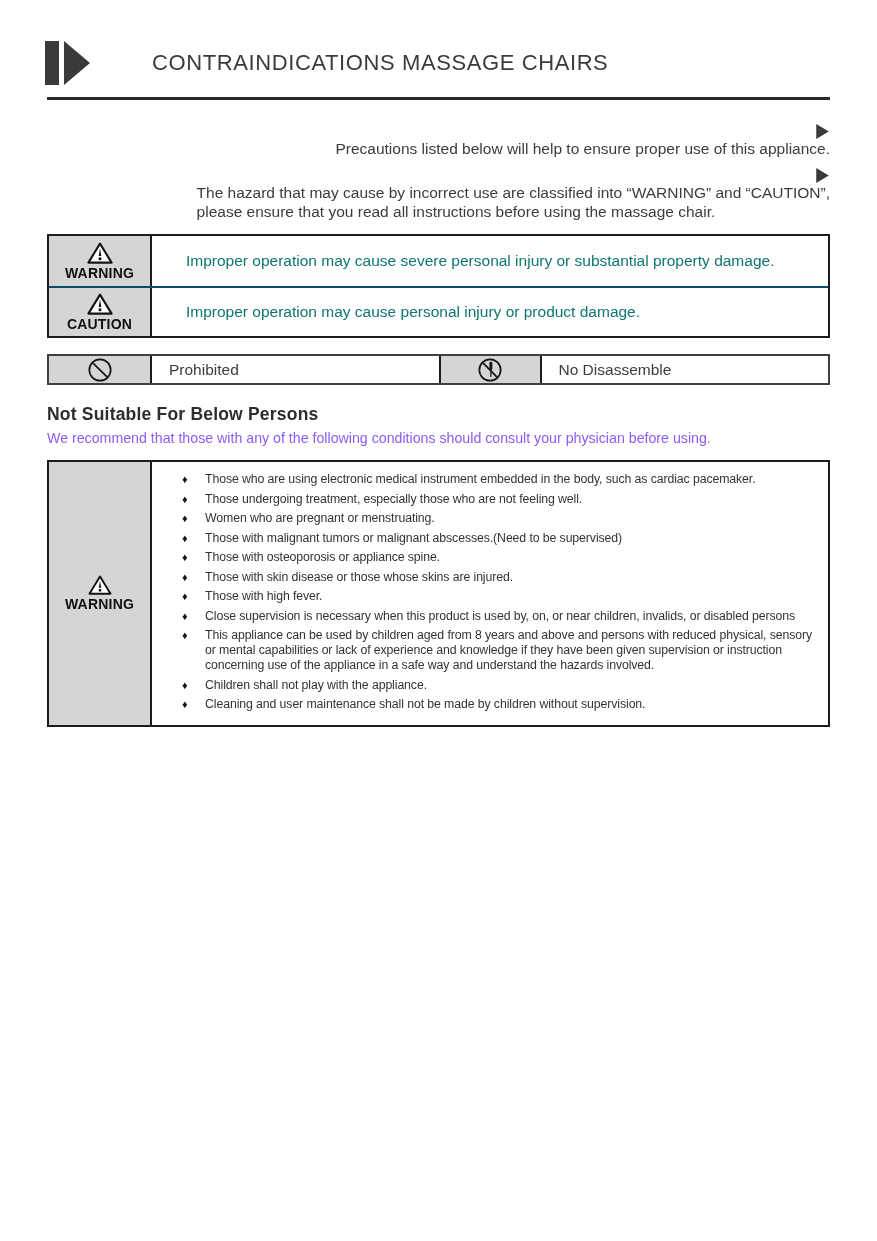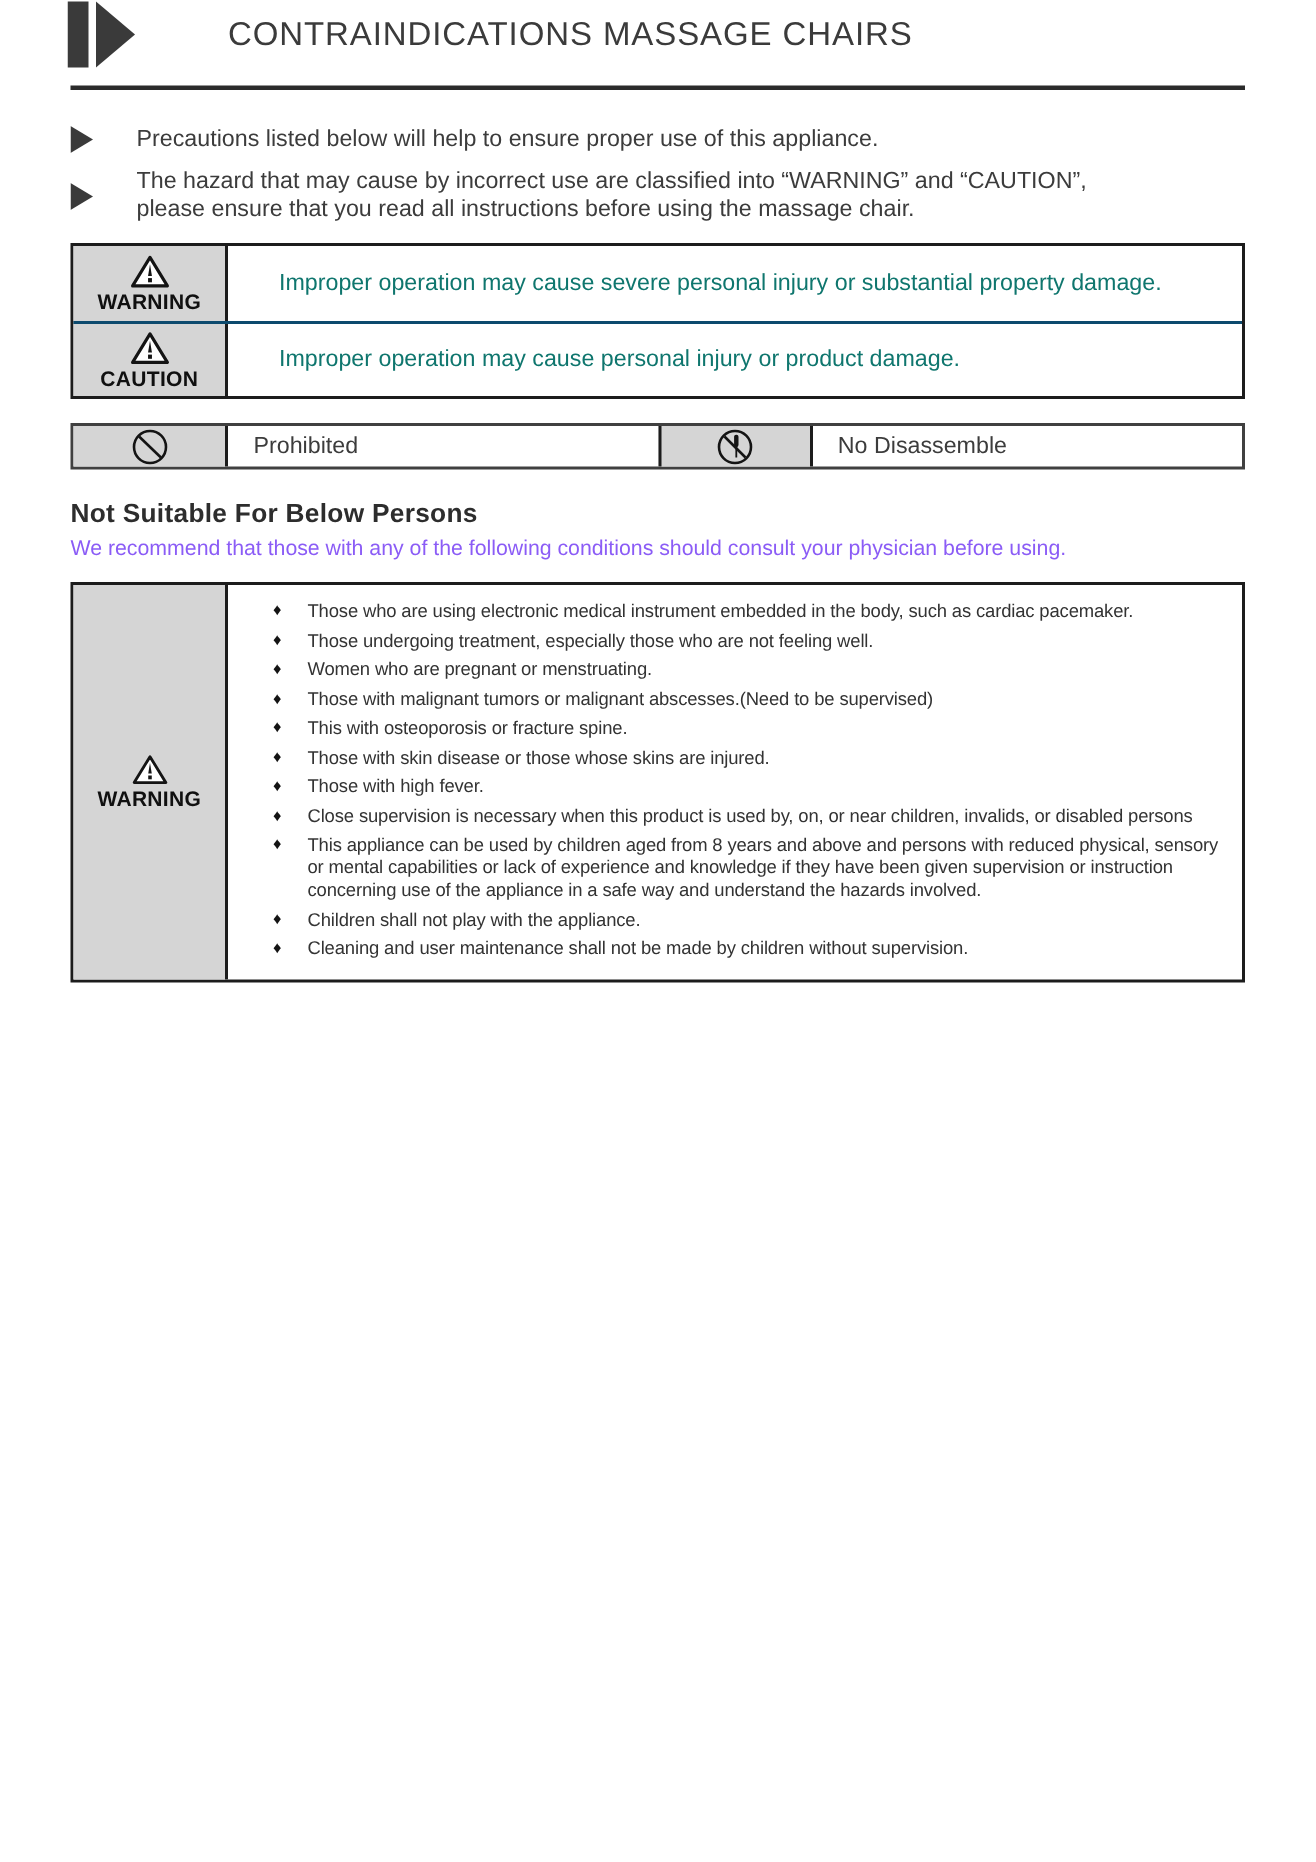--- a/index.html
+++ b/index.html
@@ -6,28 +6,28 @@
   html, body { background: #ffffff; }
   body {
     width: 877px; height: 1241px;
     font-family: "Liberation Sans", sans-serif;
     color: #3a3a3a;
   }
   .page { position: relative; width: 877px; height: 1241px; background: #fff; overflow: hidden; }
   .content { padding: 0 47px; }
 
   
-  .header { display: flex; align-items: center; }
+  .header { display: flex; align-items: center; padding-top: 40px; }
   .header-icon { width: 46px; height: 46px; margin-left: -2px; flex: 0 0 auto; }
   .title { margin-left: 61px; font-size: 22px; font-weight: normal; letter-spacing: 0.6px; color: #3b3b3b; }
   .rule { margin-top: 11px; height: 3px; background: #2b2b2b; }
 
   
   .precautions { margin-top: 23px; }
-  .prec-row { display: flex; align-items: center; margin-bottom: 9px; }
+  .prec-row { display: flex; align-items: flex-end; margin-bottom: 9px; flex-direction: column; }
   .tri-icon { flex: 0 0 15px; width: 15px; height: 18px; margin-top: 1px; }
   .prec-text { margin-left: 29px; font-size: 15.5px; line-height: 19px; color: #3c3c3c; }
 
   
   .hazard-table { margin-top: 13px; border: 2px solid #1c1c1c; }
   .h-row { display: flex; height: 50px; }
   .h-row + .h-row { border-top: 2px solid #0c4a6e; }
   .h-label { flex: 0 0 103px; background: #d5d5d5; border-right: 2px solid #1c1c1c;
              display: flex; flex-direction: column; align-items: center; justify-content: center; }
   .h-label .lbl { font-weight: bold; font-size: 14px; color: #101010; margin-top: 1px; letter-spacing: 0.2px; }
@@ -162,21 +162,21 @@
         <div class="li">
             <span class="diamond"></span>
             <span class="txt">Women who are pregnant or menstruating.</span>
           </div>
         <div class="li">
             <span class="diamond"></span>
             <span class="txt">Those with malignant tumors or malignant abscesses.(Need to be supervised)</span>
           </div>
         <div class="li">
             <span class="diamond"></span>
-            <span class="txt">This with osteoporosis or fracture spine.</span>
+            <span class="txt">Those with osteoporosis or appliance spine.</span>
           </div>
         <div class="li">
             <span class="diamond"></span>
             <span class="txt">Those with skin disease or those whose skins are injured.</span>
           </div>
         <div class="li">
             <span class="diamond"></span>
             <span class="txt">Those with high fever.</span>
           </div>
         <div class="li">

